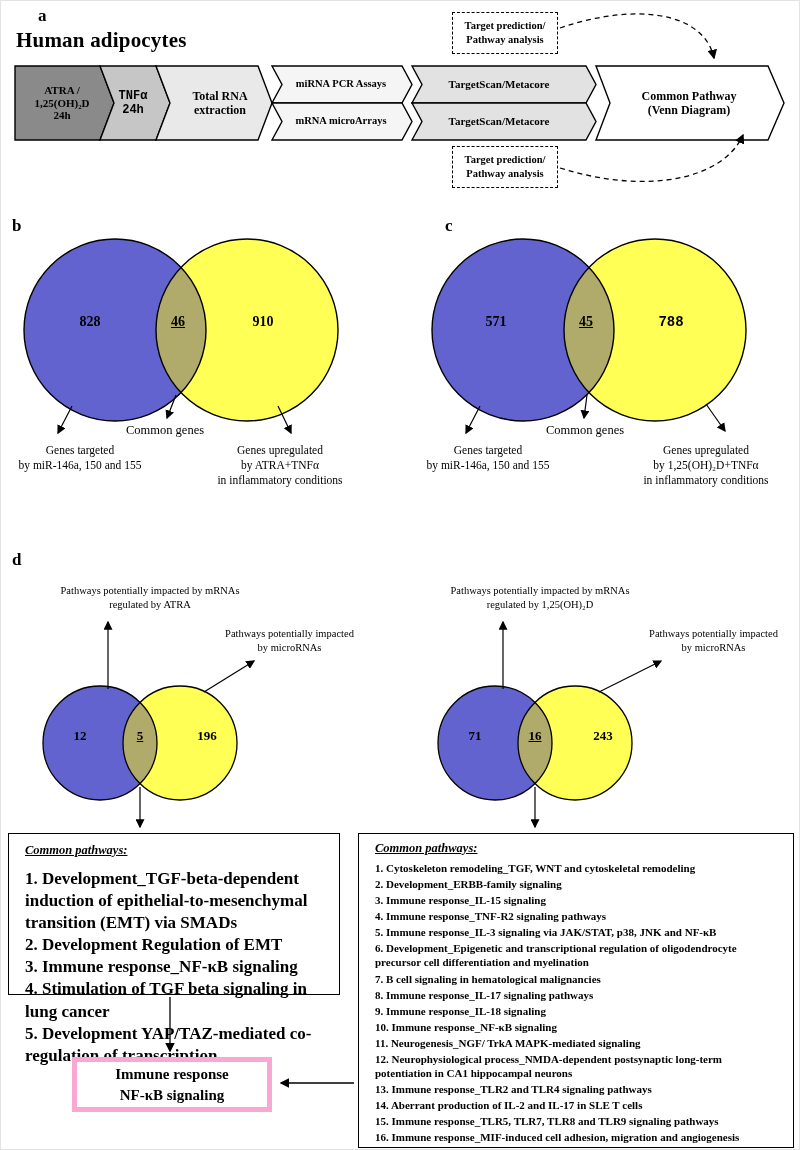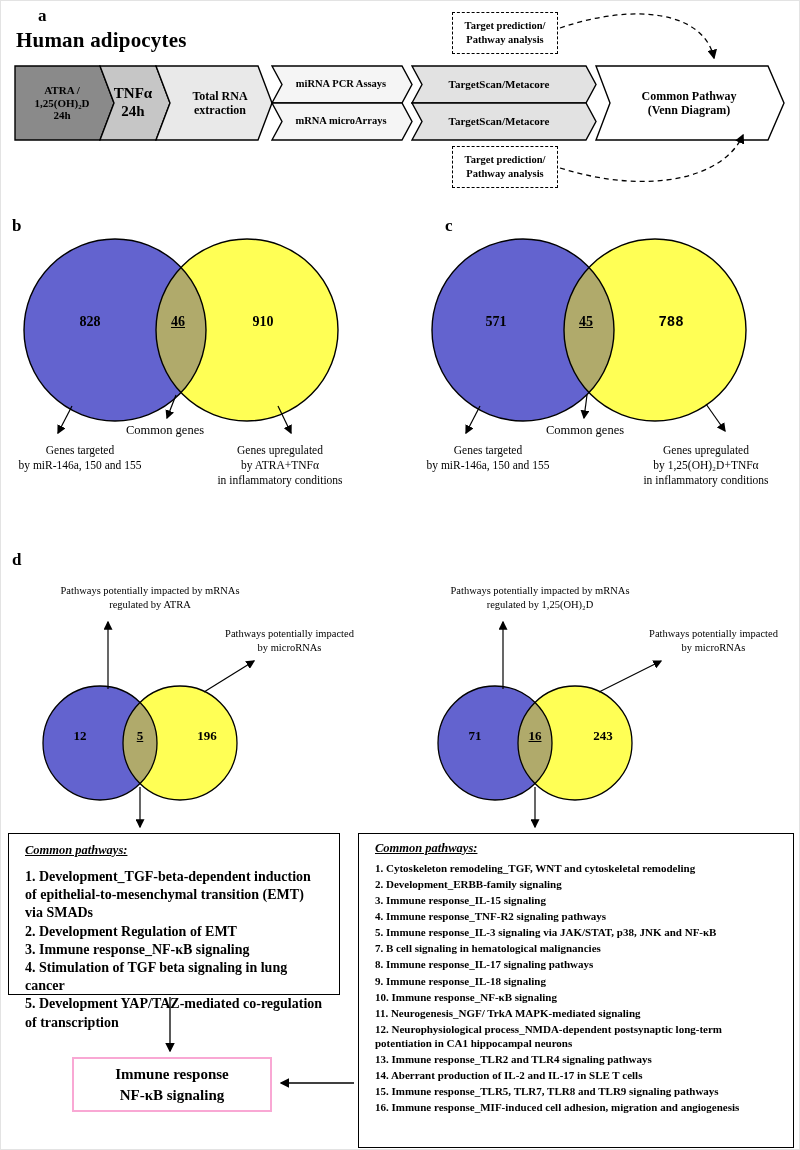--- a/index.html
+++ b/index.html
@@ -21,24 +21,24 @@
     display:flex; align-items:center; justify-content:center; text-align:center;
     font-size:10.5px; font-weight:bold; white-space:pre-line; line-height:1.3;
   }
   .num { position:absolute; transform:translate(-50%,-50%); font-weight:bold; font-size:14px; }
   .num.u { text-decoration:underline; }
   .vlabel { position:absolute; text-align:center; font-size:11.5px; line-height:1.3; white-space:pre-line; }
   .vlabel.bold { font-weight:normal; font-size:12.5px; }
   .dlabel { position:absolute; text-align:center; font-size:10.5px; line-height:1.3; white-space:pre-line; }
   .pathbox { position:absolute; border:1px solid #000; background:#fff; padding:9px 16px; }
   .pathbox .title { font-weight:bold; font-style:italic; text-decoration:underline; font-size:12.5px; margin-bottom:10px; }
-  .pitem { font-weight:bold; font-size:14px; line-height:1.3; }
+  .pitem { font-weight:bold; font-size:17px; line-height:1.3; }
   .pitem.small { font-size:11px; margin-bottom:2px; line-height:1.28; }
   .result {
-    position:absolute; border:2px solid #f9a8d4; background:#fff;
+    position:absolute; border:5px solid #f9a8d4; background:#fff;
     display:flex; align-items:center; justify-content:center; text-align:center;
     font-weight:bold; font-size:15px; white-space:pre-line; line-height:1.4;
   }
 </style>
 </head>
 <body>
 
 <div class="page">
 
   <svg class="overlay" width="800" height="1150" viewBox="0 0 800 1150">
@@ -129,21 +129,21 @@
     <line x1="170" y1="997" x2="170" y2="1051" stroke="#000" stroke-width="1.3" marker-end="url(#ah)"></line>
     <line x1="354" y1="1083" x2="281" y2="1083" stroke="#000" stroke-width="1.3" marker-end="url(#ah)"></line>
   </svg>
 
   <div class="panel-letter" style="left:38px; top:6px;">a</div>
   <div class="fig-title" style="left:16px; top:28px;">Human adipocytes</div>
 
   <div class="atext" style="left:17px; top:66px; width:90px; height:74px; font-size:11px;">ATRA /
 1,25(OH)₂D
 24h</div>
-  <div class="atext" style="left:102px; top:66px; width:62px; height:74px; font-size:15px;">TNFα
+  <div class="atext" style="left:102px; top:66px; width:62px; height:74px; font-size:12px;font-family:Liberation Mono, monospace;">TNFα
 24h</div>
   <div class="atext" style="left:172px; top:66px; width:96px; height:74px; font-size:12px;text-align:center;">Total RNA
 extraction</div>
   <div class="atext" style="left:276px; top:66px; width:130px; height:37px; font-size:10.5px;">miRNA PCR Assays</div>
   <div class="atext" style="left:276px; top:103px; width:130px; height:37px; font-size:10.5px;">mRNA microArrays</div>
   <div class="atext" style="left:416px; top:66px; width:166px; height:37px; font-size:11px;">TargetScan/Metacore</div>
   <div class="atext" style="left:416px; top:103px; width:166px; height:37px; font-size:11px;">TargetScan/Metacore</div>
   <div class="atext" style="left:608px; top:66px; width:162px; height:74px; font-size:12px;">Common Pathway
 (Venn Diagram)</div>
 
@@ -201,20 +201,21 @@
     <div class="pitem">5. Development YAP/TAZ-mediated co-regulation of transcription</div>
   </div>
 
   <div class="pathbox" style="left:358px; top:833px; width:436px; height:315px; padding-top:7px;">
     <div class="title" style="margin-bottom:5px;">Common pathways:</div>
     <div class="pitem small">1. Cytoskeleton remodeling_TGF, WNT and cytoskeletal remodeling</div>
     <div class="pitem small">2. Development_ERBB-family signaling</div>
     <div class="pitem small">3. Immune response_IL-15 signaling</div>
     <div class="pitem small">4. Immune response_TNF-R2 signaling pathways</div>
     <div class="pitem small">5. Immune response_IL-3 signaling via JAK/STAT, p38, JNK and NF-κB</div>
+    <div class="pitem small">6. Development_Epigenetic and transcriptional regulation of oligodendrocyte precursor cell differentiation and myelination</div>
     <div class="pitem small">7. B cell signaling in hematological malignancies</div>
     <div class="pitem small">8. Immune response_IL-17 signaling pathways</div>
     <div class="pitem small">9. Immune response_IL-18 signaling</div>
     <div class="pitem small">10. Immune response_NF-κB signaling</div>
     <div class="pitem small">11. Neurogenesis_NGF/ TrkA MAPK-mediated signaling</div>
     <div class="pitem small">12. Neurophysiological process_NMDA-dependent postsynaptic long-term potentiation in CA1 hippocampal neurons</div>
     <div class="pitem small">13. Immune response_TLR2 and TLR4 signaling pathways</div>
     <div class="pitem small">14. Aberrant production of IL-2 and IL-17 in SLE T cells</div>
     <div class="pitem small">15. Immune response_TLR5, TLR7, TLR8 and TLR9 signaling pathways</div>
     <div class="pitem small">16. Immune response_MIF-induced cell adhesion, migration and angiogenesis</div>

